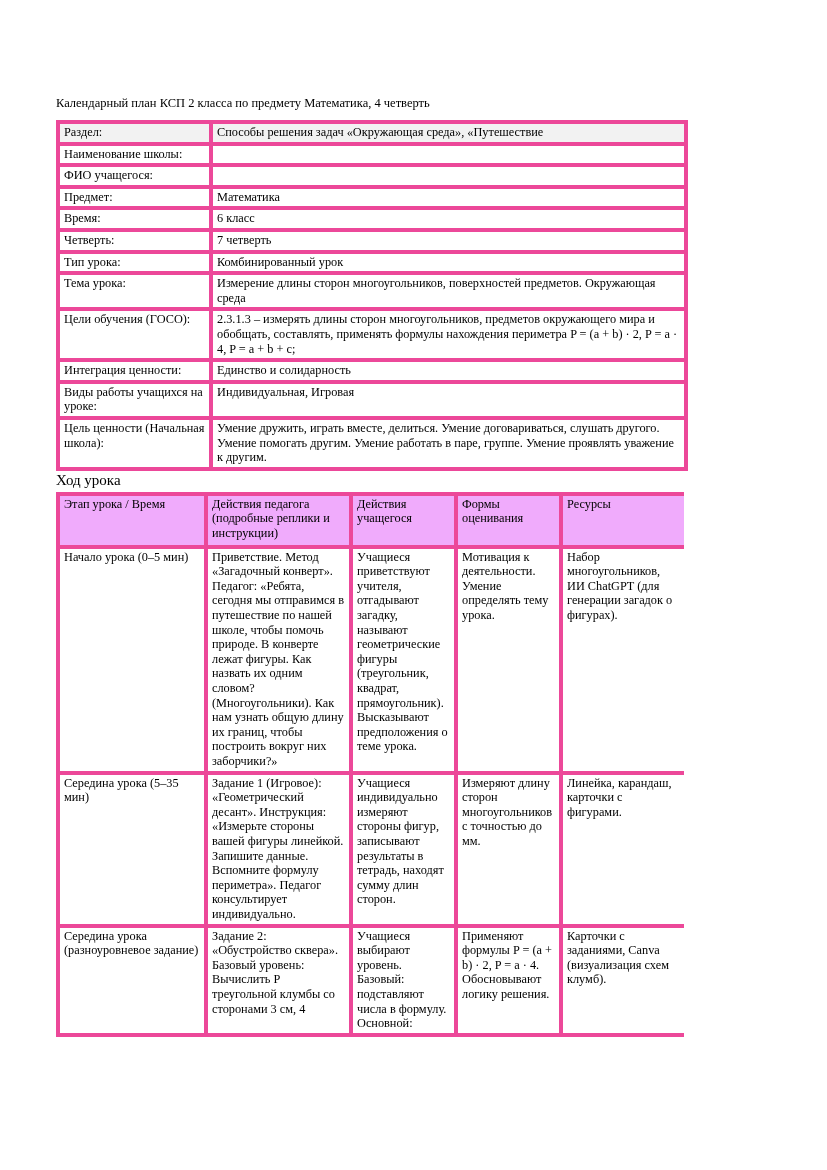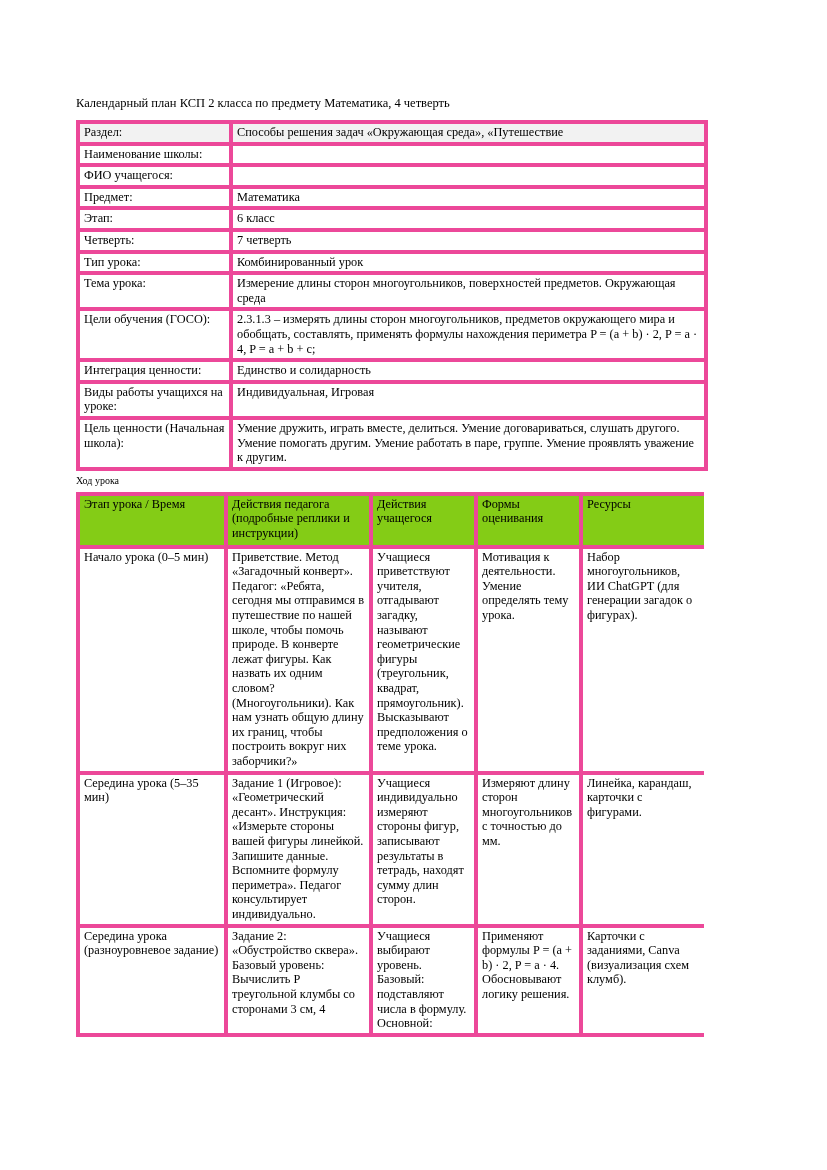--- a/index.html
+++ b/index.html
@@ -12,21 +12,21 @@
     height: 1170px;
     font-family: "Liberation Serif", "DejaVu Serif", serif;
     color: #000000;
     overflow: hidden;
   }
   .page {
     position: relative;
     width: 827px;
     height: 1170px;
     box-sizing: border-box;
-    padding: 96px 92px 0 76px;
+    padding: 96px 92px 0 56px;
   }
   .doc-title {
     font-size: 12.5px;
     line-height: 15px;
     margin: 0 0 9px 0;
     white-space: nowrap;
   }
   table {
     border-collapse: collapse;
     width: 628px;
@@ -42,32 +42,32 @@
     text-align: left;
     word-wrap: break-word;
     overflow-wrap: break-word;
   }
   
   .info-table col.c1 { width: 153px; }
   .info-table col.c2 { width: 475px; }
   .info-table tr.shaded td { background: #f2f2f2; }
 
   .section-label {
-    font-size: 10px;
+    font-size: 15px;
     line-height: 15px;
     margin: 2px 0 4px 0;
   }
 
   
   .flow-table col.f1 { width: 148px; }
   .flow-table col.f2 { width: 145px; }
   .flow-table col.f3 { width: 105px; }
   .flow-table col.f4 { width: 105px; }
   .flow-table col.f5 { width: 125px; }
-  .flow-table thead td { background: #84cc16; height: 46px; }
+  .flow-table thead td { background: #f0abfc; height: 46px; }
   .flow-table tbody td { }
   .clip-wrap {
     position: relative;
     overflow: hidden;
     height: 627px;
     width: 628px;
   }
 </style>
 </head>
 <body>
@@ -92,21 +92,21 @@
         </tr>
         <tr>
           <td>ФИО учащегося:</td>
           <td>&nbsp;</td>
         </tr>
         <tr>
           <td>Предмет:</td>
           <td>Математика</td>
         </tr>
         <tr>
-          <td>Этап:</td>
+          <td>Время:</td>
           <td>6 класс</td>
         </tr>
         <tr>
           <td>Четверть:</td>
           <td>7 четверть</td>
         </tr>
         <tr>
           <td>Тип урока:</td>
           <td>Комбинированный урок</td>
         </tr>

